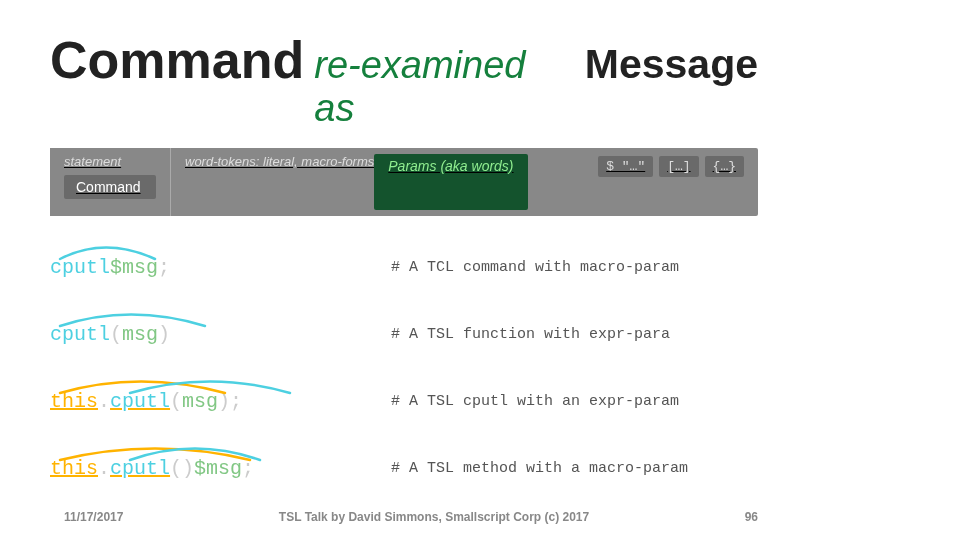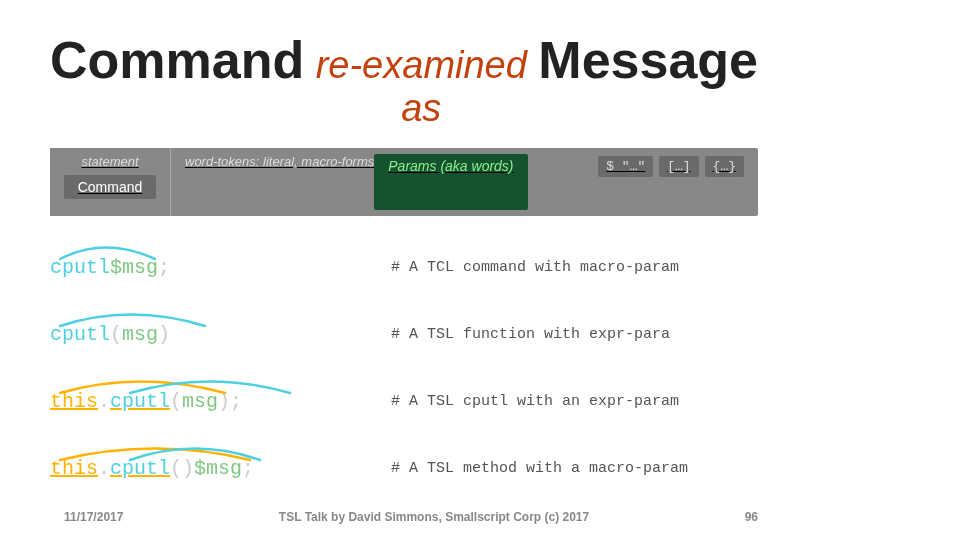--- a/index.html
+++ b/index.html
@@ -11,21 +11,20 @@
       height: 540px;
       overflow: hidden;
       position: relative;
     }
 
     .slide {
       width: 808px;
       height: 540px;
       padding: 30px 50px 20px 50px;
       position: relative;
-      text-align: center;
     }
 
     
     .title-row {
       display: flex;
       align-items: baseline;
       margin-bottom: 18px;
       gap: 10px;
     }
 
@@ -33,26 +32,26 @@
       font-size: 52px;
       font-weight: 700;
       color: #222222;
       font-family: 'Segoe UI', Arial, sans-serif;
     }
 
     .title-reexamined {
       font-size: 38px;
       font-style: italic;
       font-weight: 400;
-      color: #c2410c;
+      color: #15803d;
       font-family: 'Segoe UI', Arial, sans-serif;
     }
 
     .title-message {
-      font-size: 52px;
+      font-size: 41px;
       font-weight: 700;
       color: #222222;
       font-family: 'Segoe UI', Arial, sans-serif;
     }
 
     
     .diagram-row {
       display: flex;
       align-items: stretch;
       background: #888888;

